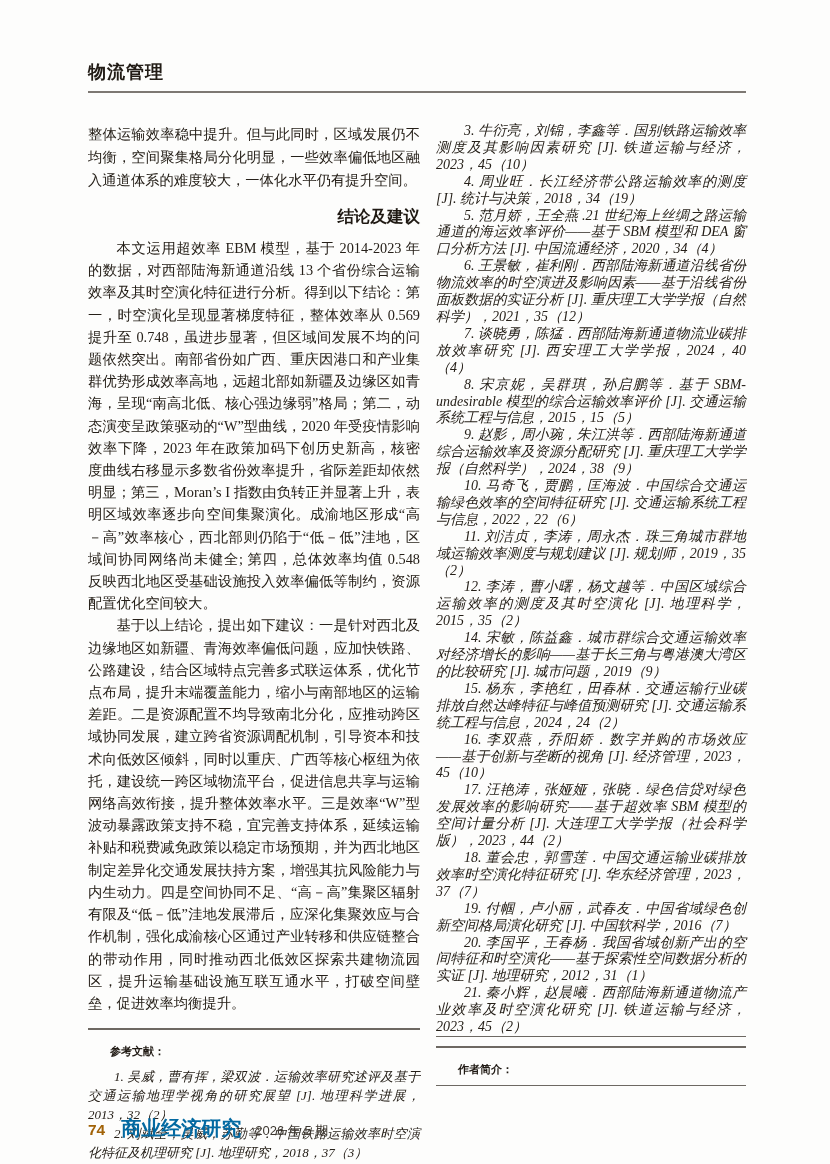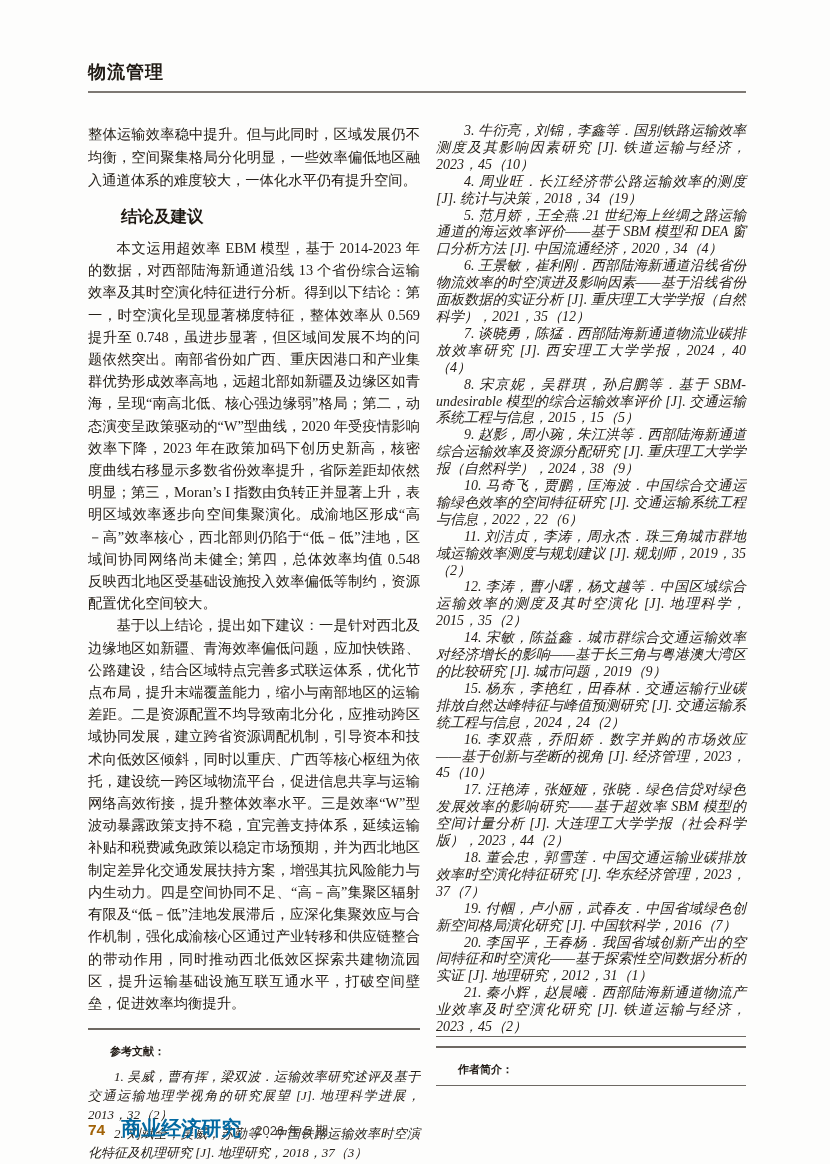--- a/index.html
+++ b/index.html
@@ -31,21 +31,21 @@
   
   .body-p{
     margin:0;font-size:14.3px;line-height:22.2px;
     text-align:justify;text-justify:inter-ideograph;
   }
   .body-p.indent{text-indent:2em;}
   .intro{margin-bottom:0;line-height:23px;}
   .sec-heading{
     font-family:"Liberation Sans","DejaVu Sans",sans-serif;
     font-weight:bold;font-size:16.5px;color:#1f1913;
-    margin:14px 0 9px 0;padding-left:2em;
+    margin:14px 0 9px 0;padding-left:2em;text-align:right;
   }
   .sub-heading{
     font-family:"Liberation Sans","DejaVu Sans",sans-serif;
     font-weight:bold;font-size:11px;color:#1f1913;
     margin:14px 0 8px 0;padding-left:2em;
   }
   .col-rule{height:1.5px;background:#6d6862;border:0;margin:14px 0 0 0;}
   
   .ref-p{
     margin:0;font-size:13px;line-height:19px;

